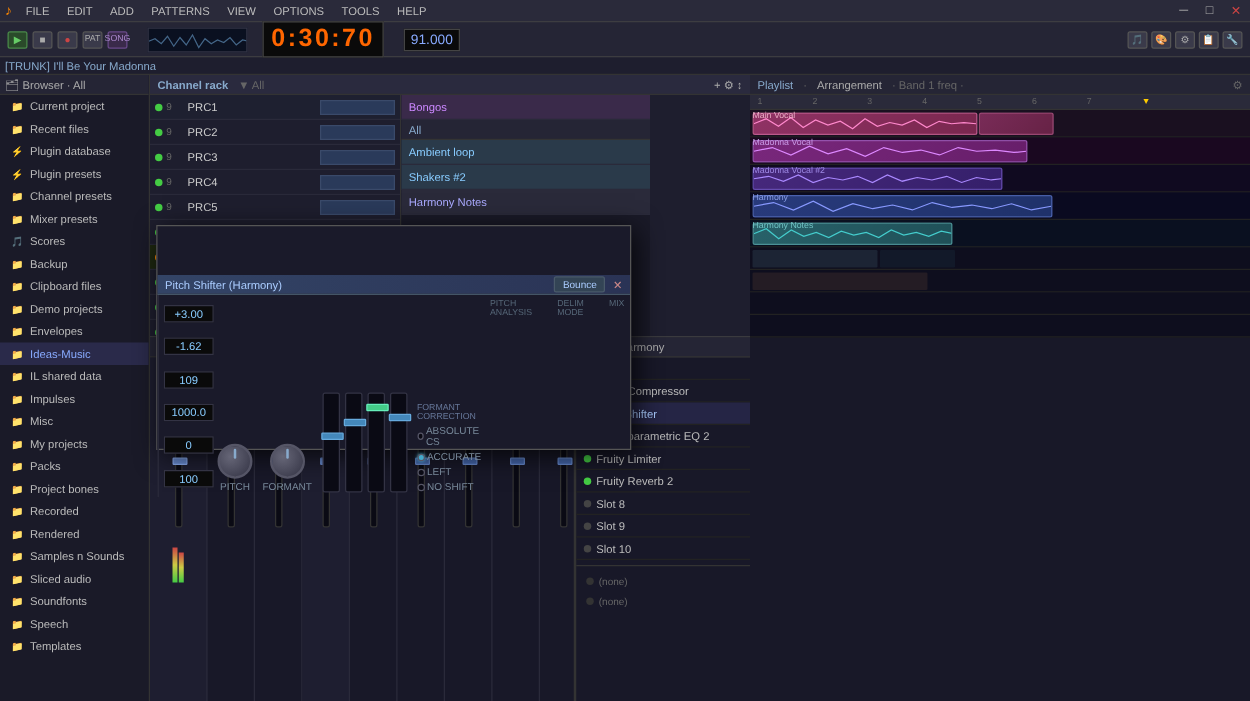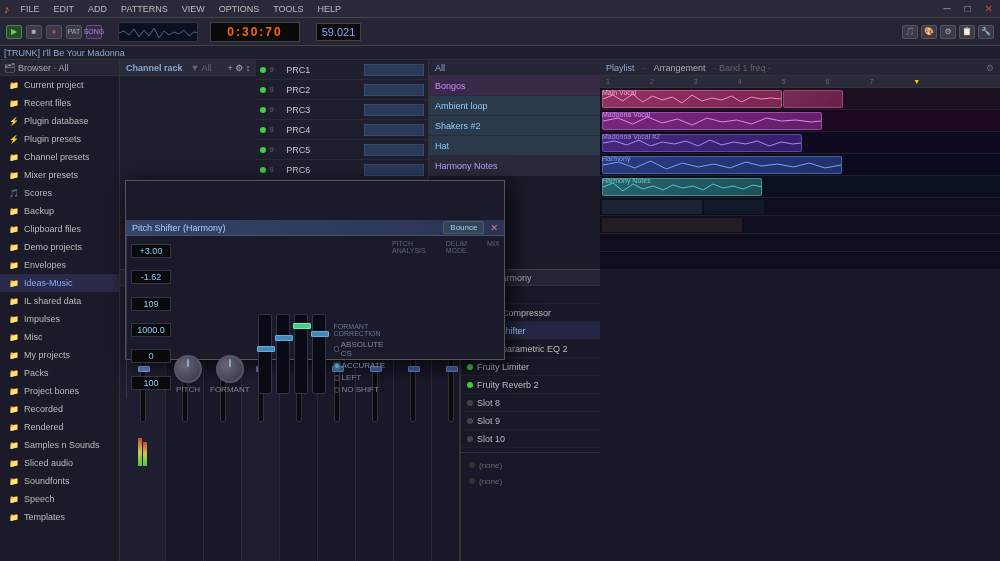--- a/index.html
+++ b/index.html
@@ -49,21 +49,21 @@
       display: flex;
       align-items: center;
       justify-content: center;
       font-size: 8px;
       color: #aaa;
       cursor: pointer;
     }
     .time-display {
       background: #0a0a0a;
       color: #ff6600;
-      font-size: 12px;
+      font-size: 20px;
       font-weight: bold;
       padding: 2px 6px;
       border: 1px solid #444;
       letter-spacing: 2px;
       min-width: 90px;
       text-align: center;
     }
     .bpm-display {
       background: #0a0a0a;
       color: #88aaff;
@@ -151,21 +151,21 @@
       flex-direction: column;
       overflow: hidden;
     }
 
     
     .channel-rack {
       height: 210px;
       background: #1e1e2e;
       border-bottom: 1px solid #444;
       display: flex;
-      flex-direction: row;
+      flex-direction: column;
     }
     .rack-header {
       height: 16px;
       background: #2a2a3e;
       display: flex;
       align-items: center;
       padding: 0 6px;
       font-size: 9px;
       color: #aaa;
       border-bottom: 1px solid #333;
@@ -503,21 +503,21 @@
   <div class="transport-btn" style="font-size:7px;background:#3a2a4a;border-color:#6a4a8a;color:#aa88cc;">SONG</div>
   <div style="width:8px;"></div>
   <div class="waveform-display">
     <svg width="80" height="20" viewBox="0 0 80 20">
       <polyline points="0,10 5,8 10,12 15,6 20,14 25,7 30,13 35,5 40,15 45,8 50,12 55,9 60,11 65,7 70,13 75,9 80,10" fill="none" stroke="#446688" stroke-width="1"></polyline>
     </svg>
   </div>
   <div style="width:4px;"></div>
   <div class="time-display">0:30:70</div>
   <div style="width:8px;"></div>
-  <div class="bpm-display">59.021</div>
+  <div class="bpm-display">91.000</div>
   <div style="flex:1;"></div>
   <div style="display:flex;gap:3px;align-items:center;">
     <div class="transport-btn">🎵</div>
     <div class="transport-btn">🎨</div>
     <div class="transport-btn">⚙</div>
     <div class="transport-btn">📋</div>
     <div class="transport-btn">🔧</div>
   </div>
 </div>
 
@@ -718,27 +718,26 @@
                 <div class="channel-led"></div>
                 <div class="channel-num">9</div>
                 <div class="channel-name">Ethnic Tuned 01</div>
               </div>
 
             </div>
           </div>
         </div>
 
         <div style="width:200px;background:#1a1a28;border-left:1px solid #333;overflow:hidden;font-size:9px;">
+          <div style="height:20px;background:#3a2a4a;display:flex;align-items:center;padding:0 6px;border-bottom:1px solid #2a2a3a;color:#cc88ff;">Bongos</div>
           <div style="height:16px;background:#252535;display:flex;align-items:center;padding:0 6px;font-size:9px;color:#88aacc;border-bottom:1px solid #333;">
             <span>All</span>
           </div>
-          <div style="height:20px;background:#3a2a4a;display:flex;align-items:center;padding:0 6px;border-bottom:1px solid #2a2a3a;color:#cc88ff;">Bongos</div>
           <div style="height:20px;background:#2a3a4a;display:flex;align-items:center;padding:0 6px;border-bottom:1px solid #2a2a3a;color:#88ccff;">Ambient loop</div>
           <div style="height:20px;background:#2a3a4a;display:flex;align-items:center;padding:0 6px;border-bottom:1px solid #2a2a3a;color:#88ccff;">Shakers #2</div>
-          <div style="height:20px;background:#2a3a4a;display:flex;align-items:center;padding:0 6px;border-bottom:1px solid #2a2a3a;color:#88ccff;">Hat</div>
           <div style="height:20px;background:#2a2a3a;display:flex;align-items:center;padding:0 6px;border-bottom:1px solid #2a2a3a;color:#aaaaff;">Harmony Notes</div>
         </div>
       </div>
     </div>
 
     <div class="bottom-panels">
       <div class="mixer-panel">
         <div class="mixer-header">
           <span style="color:#88aacc;">Mixer</span>
           <div style="flex:1;"></div>

